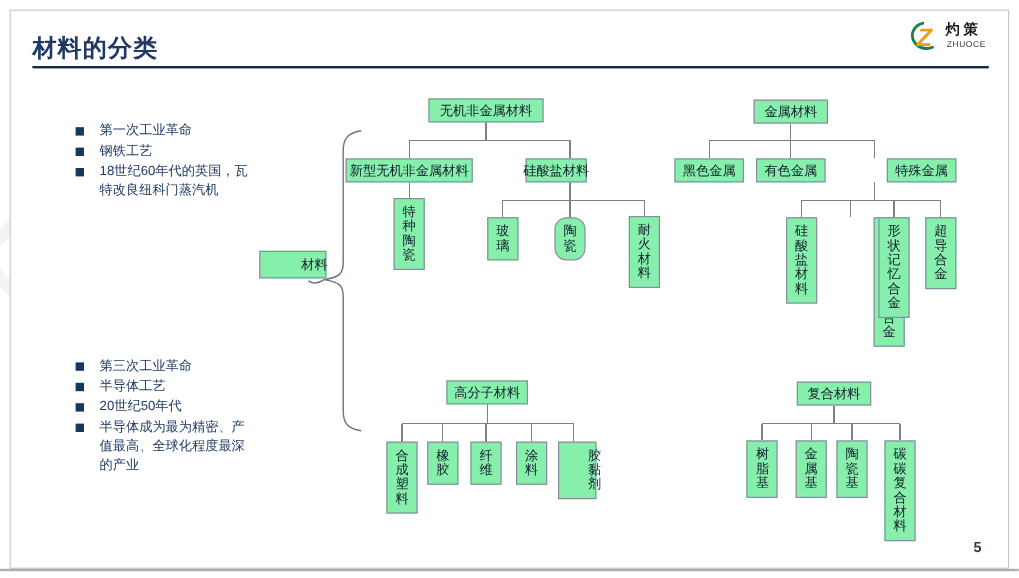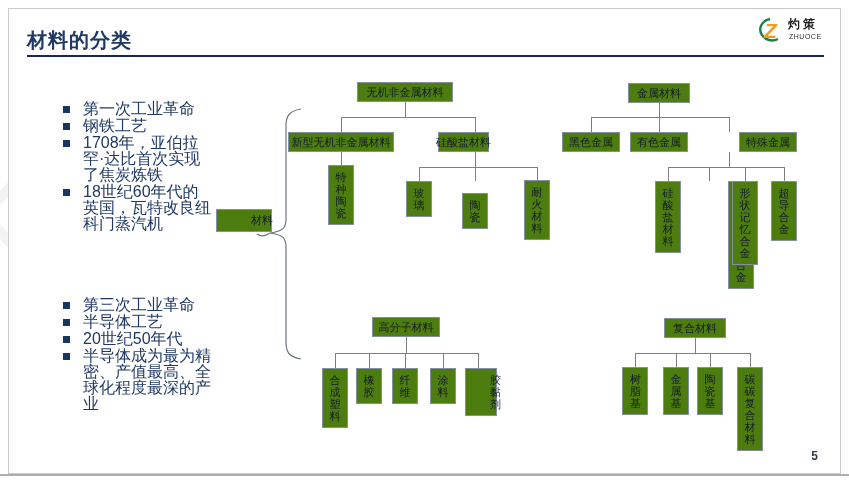--- a/index.html
+++ b/index.html
@@ -23,33 +23,33 @@
     font-size:20px;font-weight:bold;letter-spacing:1px;color:#1f3864;
   }
   .title-rule{
     position:absolute;left:18px;top:46px;width:797px;height:2px;
     background:#17294e;
   }
   .logo{position:absolute;right:12px;top:4px;width:72px;height:36px;}
   
   .bullets{
     position:absolute;left:54px;width:150px;margin:0;padding:0;list-style:none;
-    color:#1f3864;font-size:16px;line-height:16px;
+    color:#1f3864;font-size:11px;line-height:16px;
   }
   .bullets-top{top:92px;}
   .bullets-bottom{top:288px;}
   .bullets li{display:flex;margin-bottom:1px;}
   .bullets .sq{
     flex:none;width:7px;height:7px;background:#17375e;margin:5px 13px 0 0;
   }
   .bullets .txt{width:134px;}
   
   .hbox,.vbox{
     position:absolute;box-sizing:border-box;
-    background:#4d7c0f;border:1px solid #84909f;color:#131b2b;
+    background:#86efac;border:1px solid #84909f;color:#131b2b;
   }
   .hbox{
     height:20px;font-size:11px;display:flex;align-items:center;
     justify-content:center;white-space:nowrap;
   }
   .vbox{
     width:26px;padding:5px 6px;font-size:11px;line-height:12px;
     text-align:center;word-break:break-all;
   }
   .root-box{height:23px;}
@@ -94,24 +94,20 @@
     <li>
         <span class="sq"></span>
         <span class="txt">第一次工业革命</span>
       </li>
     <li>
         <span class="sq"></span>
         <span class="txt">钢铁工艺</span>
       </li>
     <li>
         <span class="sq"></span>
-        <span class="txt">1708年，亚伯拉罕·达比首次实现了焦炭炼铁</span>
-      </li>
-    <li>
-        <span class="sq"></span>
         <span class="txt">18世纪60年代的英国，瓦特改良纽科门蒸汽机</span>
       </li>
   </ul>
 
   <ul class="bullets bullets-bottom">
     <li>
         <span class="sq"></span>
         <span class="txt">第三次工业革命</span>
       </li>
     <li>
@@ -149,21 +145,21 @@
 
   <div class="hbox" style="left:348px;top:73px;width:96px;">无机非金属材料</div>
   <div class="hbox" style="left:619px;top:74px;width:62px;">金属材料</div>
   <div class="hbox" style="left:363px;top:308px;width:68px;">高分子材料</div>
   <div class="hbox" style="left:655px;top:309px;width:62px;">复合材料</div>
 
   <div class="hbox" style="left:279px;top:123px;width:106px;">新型无机非金属材料</div>
   <div class="hbox" style="left:429px;top:123px;width:51px;">硅酸盐材料</div>
   <div class="vbox" style="left:319px;top:156px;">特种陶瓷</div>
   <div class="vbox" style="left:397px;top:172px;">玻璃</div>
-  <div class="vbox" style="left:453px;top:184px;">陶瓷</div>
+  <div class="vbox" style="left:453px;top:172px;border-radius:10px;">陶瓷</div>
   <div class="vbox" style="left:515px;top:171px;">耐火材料</div>
 
   <div class="hbox" style="left:553px;top:123px;width:58px;">黑色金属</div>
   <div class="hbox" style="left:621px;top:123px;width:58px;">有色金属</div>
   <div class="hbox" style="left:730px;top:123px;width:58px;">特殊金属</div>
   <div class="vbox" style="left:646px;top:172px;">硅酸盐材料</div>
   <div class="vbox" style="left:719px;top:172px;">高强高模铝锂合金</div>
   <div class="vbox" style="left:723px;top:172px;">形状记忆合金</div>
   <div class="vbox" style="left:762px;top:172px;">超导合金</div>
 

